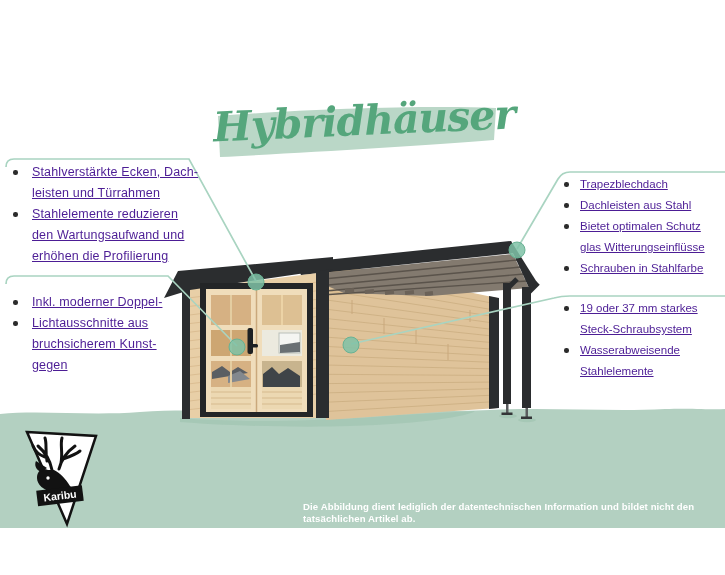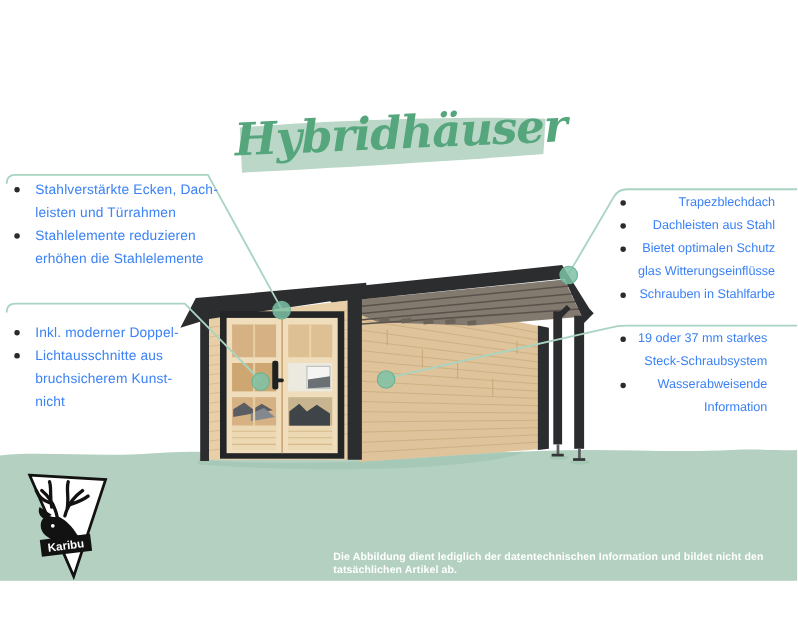--- a/index.html
+++ b/index.html
@@ -1,20 +1,20 @@
 <!DOCTYPE html>
 <html><head>
 <meta charset="utf-8">
 <style>
   html,body{margin:0;padding:0;background:#fff;}
   #page{position:relative;width:725px;height:575px;background:#ffffff;overflow:hidden;
         font-family:"Liberation Sans",sans-serif;}
   #scene{position:absolute;left:0;top:0;width:725px;height:575px;}
-  .fb{position:absolute;color:#3b82f6;font-size:12.5px;line-height:21px;letter-spacing:.15px;}
-  .fb.right{font-size:11.5px;letter-spacing:0;text-align:right;}
+  .fb{position:absolute;color:#4c1d95;font-size:12.5px;line-height:21px;letter-spacing:.15px;text-decoration:underline;}
+  .fb.right{font-size:11.5px;letter-spacing:0;}
   .fl{position:relative;padding-left:26px;white-space:nowrap;}
   .fb.right .fl{padding-left:19px;}
   .fl .blt{display:none;}
   .fl.b .blt{display:block;position:absolute;left:7px;top:8px;width:4.5px;height:4.5px;
              border-radius:50%;background:#2b2b2b;}
   .fb.right .fl.b .blt{left:3px;}
   #title{position:absolute;left:213px;top:97px;width:295px;text-align:center;
          font-family:"DejaVu Serif","Liberation Serif",serif;font-style:italic;font-weight:bold;
          font-size:41px;color:#55a67c;transform:rotate(-2.5deg);letter-spacing:-1px;}
   #disclaimer{position:absolute;left:303px;top:501px;width:424px;color:#ffffff;
@@ -166,40 +166,41 @@
       </g>
     </g>
   </svg>
 
   <div id="title">Hybridhäuser</div>
 
   <div class="fb" style="left:6px;top:162px;">
     <div class="fl b"><span class="blt"></span><span>Stahlverstärkte Ecken, Dach-</span></div>
     <div class="fl"><span>leisten und Türrahmen</span></div>
     <div class="fl b"><span class="blt"></span><span>Stahlelemente reduzieren</span></div>
-    <div class="fl"><span>erhöhen die Stahlelemente</span></div>
+    <div class="fl"><span>den Wartungsaufwand und</span></div>
+    <div class="fl"><span>erhöhen die Profilierung</span></div>
   </div>
 
   <div class="fb" style="left:6px;top:292px;">
     <div class="fl b"><span class="blt"></span><span>Inkl. moderner Doppel-</span></div>
     <div class="fl b"><span class="blt"></span><span>Lichtausschnitte aus</span></div>
     <div class="fl"><span>bruchsicherem Kunst-</span></div>
-    <div class="fl"><span>nicht</span></div>
+    <div class="fl"><span>gegen</span></div>
   </div>
 
   <div class="fb right" style="left:561px;top:174px;">
     <div class="fl b"><span class="blt"></span><span>Trapezblechdach</span></div>
     <div class="fl b"><span class="blt"></span><span>Dachleisten aus Stahl</span></div>
     <div class="fl b"><span class="blt"></span><span>Bietet optimalen Schutz</span></div>
     <div class="fl"><span>glas Witterungseinflüsse</span></div>
     <div class="fl b"><span class="blt"></span><span>Schrauben in Stahlfarbe</span></div>
   </div>
 
   <div class="fb right" style="left:561px;top:298px;">
     <div class="fl b"><span class="blt"></span><span>19 oder 37 mm starkes</span></div>
     <div class="fl"><span>Steck-Schraubsystem</span></div>
     <div class="fl b"><span class="blt"></span><span>Wasserabweisende</span></div>
-    <div class="fl"><span>Information</span></div>
+    <div class="fl"><span>Stahlelemente</span></div>
   </div>
 
   <div id="disclaimer">Die Abbildung dient lediglich der datentechnischen Information und bildet nicht den tatsächlichen Artikel ab.</div>
 
 </div>
 
 </body></html>

